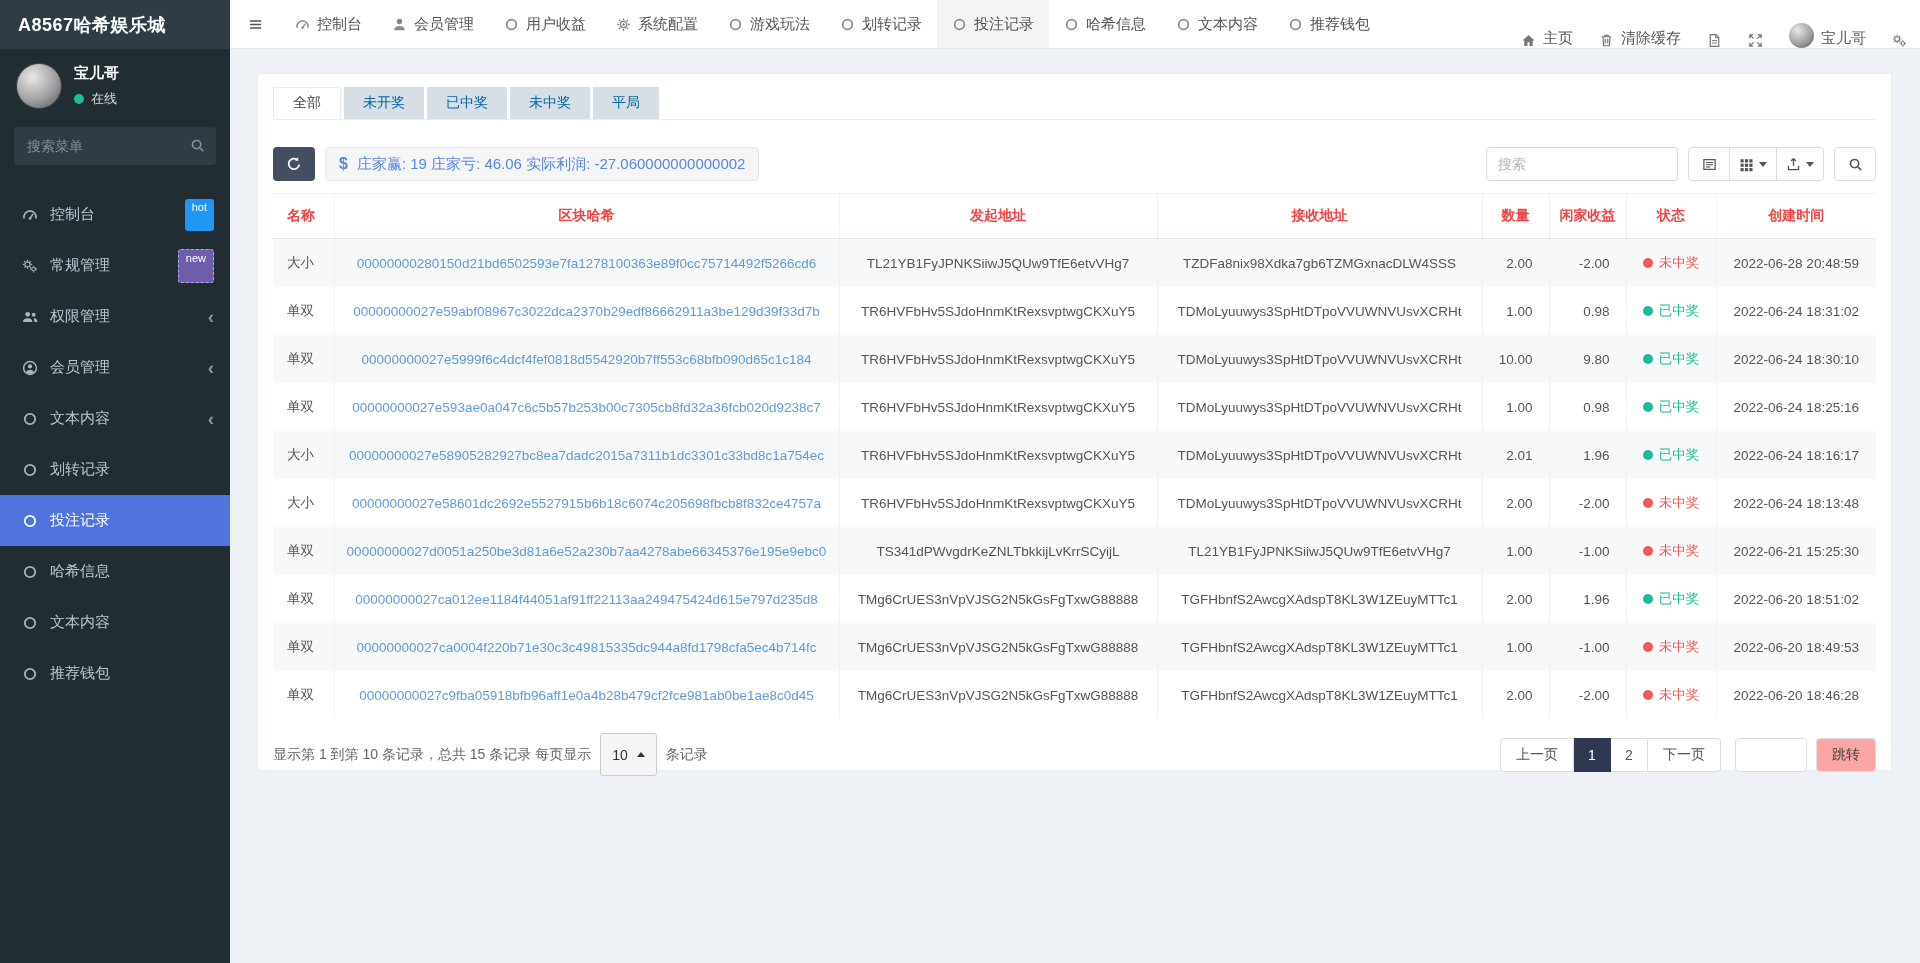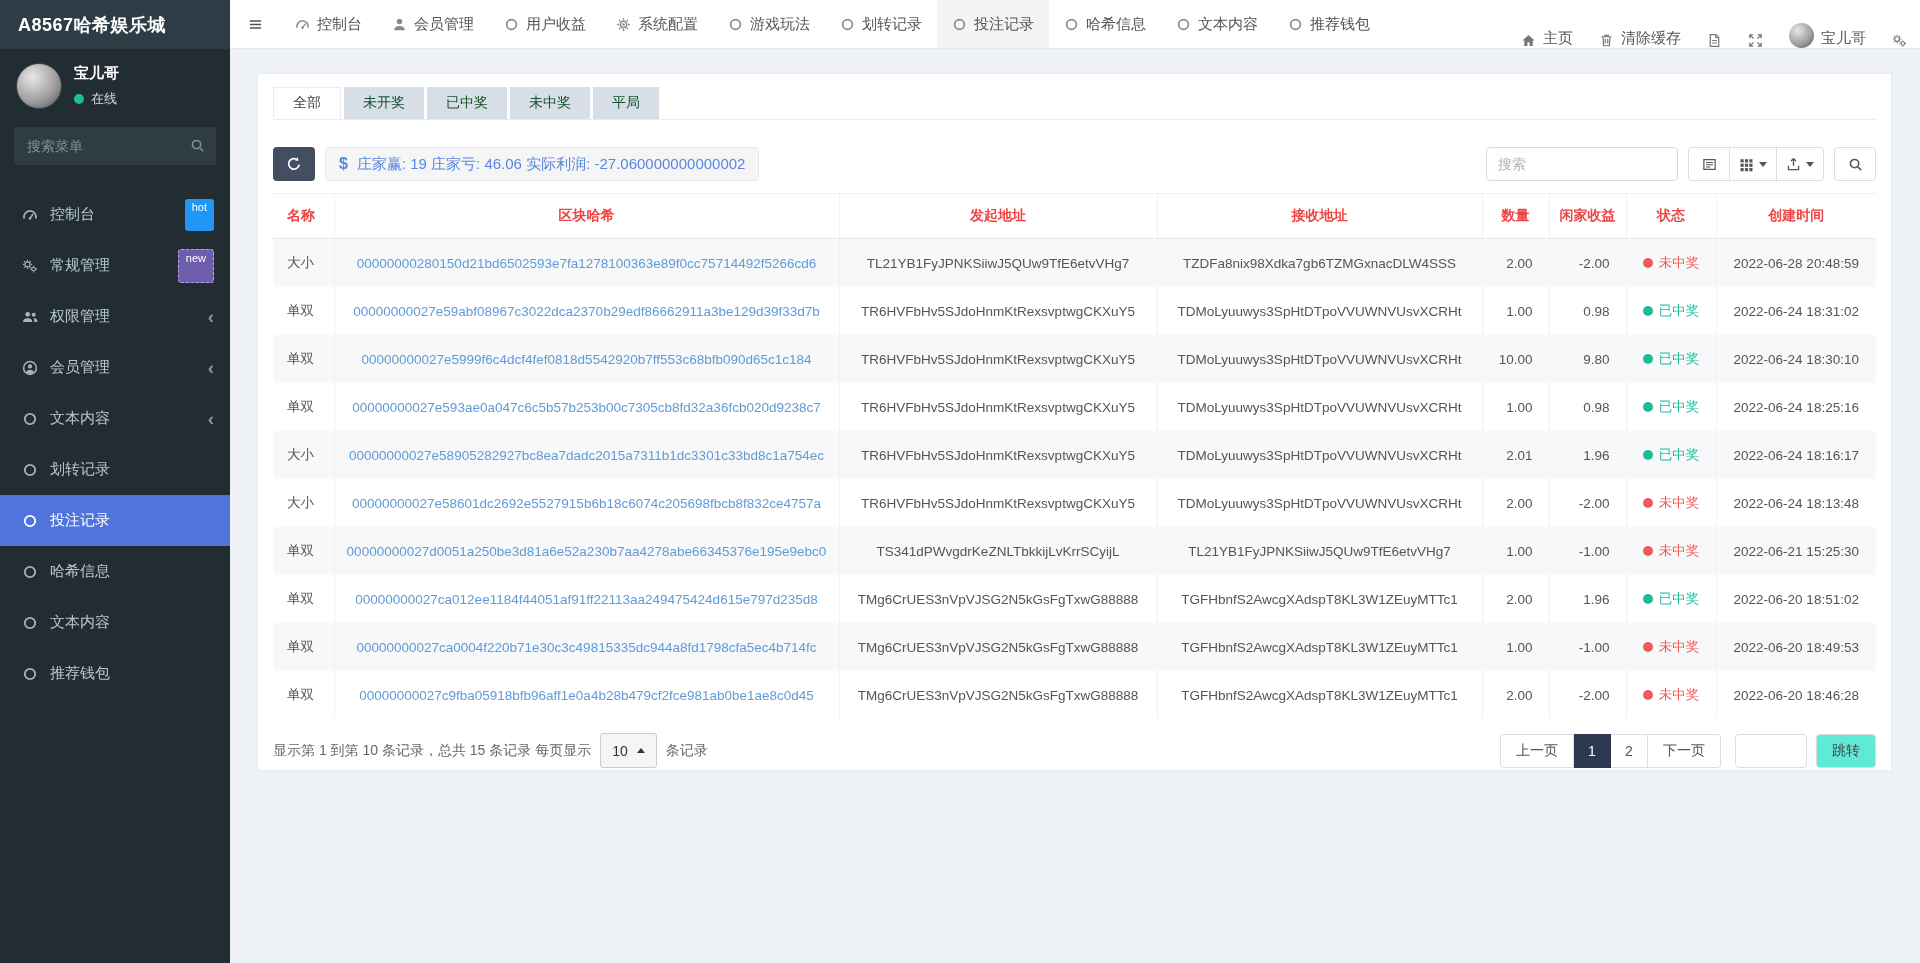--- a/index.html
+++ b/index.html
@@ -40,21 +40,21 @@
   .nav-item.active{background:#f4f4f4}
   .topnav-right{margin-left:auto;display:flex;align-items:stretch}
   .tn-right-item{display:flex;align-items:flex-end;padding:0 13px;gap:7px;color:#555;font-size:15px;cursor:pointer;white-space:nowrap}
   .tn-right-item .icon{color:#777;display:inline-flex}
   .tn-avatar{width:25px;height:25px;border-radius:50%;background:radial-gradient(circle at 35% 30%,#e8e8e8,#9a9a9a 60%,#4a4a4a);display:inline-block}
 
   
   .content{flex:1;padding:24px 28px 0 27px;overflow:hidden}
   .card{background:#fff;border:1px solid #e8ecef;height:698px;padding:13px 15px 0}
   .tabs{display:flex;border-bottom:1px solid #e9edf0}
-  .tab{height:32px;display:flex;align-items:center;padding:0 19px;background:#d8dee5;color:#14532d;font-size:14px;margin-right:3px;cursor:pointer}
+  .tab{height:32px;display:flex;align-items:center;padding:0 19px;background:#d8dee5;color:#0369a1;font-size:14px;margin-right:3px;cursor:pointer}
   .tab.active{background:#fff;color:#444;border:1px solid #e9edf0;border-bottom:1px solid #fff;margin-bottom:-1px}
 
   .toolbar{display:flex;align-items:center;margin-top:27px}
   .btn-refresh{width:42px;height:34px;background:#434e61;border:none;border-radius:4px;color:#fff;display:flex;align-items:center;justify-content:center;cursor:pointer}
   .stats{height:34px;margin-left:10px;background:#f5f5f5;border:1px solid #e7e7e7;border-radius:4px;display:flex;align-items:center;padding:0 13px;color:#5a87e0;font-size:15px;gap:9px}
   .stats .dollar{font-weight:bold;font-size:16px}
   .toolbar-right{margin-left:auto;display:flex;align-items:center}
   .search-input{width:192px;height:34px;border:1px solid #d9d9d9;border-radius:4px;padding:0 11px;font-size:14px;color:#555;outline:none}
   .search-input::placeholder{color:#b3b3b3}
   .btn-group{display:flex;margin-left:10px}
@@ -75,31 +75,31 @@
   th.left,td.left{text-align:left;padding-left:14px}
   td.num{text-align:right;padding-right:16px}
   a.hash{color:#5f9bd7;text-decoration:none;cursor:pointer}
   .dot{display:inline-block;width:10px;height:10px;border-radius:50%;margin-right:6px;vertical-align:-1px}
   td.win{color:#1ebc9c}td.win .dot{background:#1ebc9c}
   td.lose{color:#f05a5a}td.lose .dot{background:#f05a5a}
 
   
   .pager{display:flex;align-items:center;margin-top:14px;padding-bottom:16px}
   .pager-info{color:#666;font-size:14px;display:flex;align-items:center;gap:9px}
-  .page-size-btn{height:35px;padding:0 11px;background:#f5f5f5;border:1px solid #ccc;border-radius:3px;display:flex;align-items:center;gap:9px;color:#333;font-size:14px;cursor:pointer}
+  .page-size-btn{height:43px;padding:0 11px;background:#f5f5f5;border:1px solid #ccc;border-radius:3px;display:flex;align-items:center;gap:9px;color:#333;font-size:14px;cursor:pointer}
   .pager-controls{margin-left:auto;display:flex;align-items:center}
   .page-group{display:flex}
   .page-btn{height:34px;padding:0 15px;border:1px solid #ddd;background:#fff;color:#555;display:flex;align-items:center;justify-content:center;font-size:14px;cursor:pointer}
   .page-btn.num-btn{padding:0;min-width:37px}
   .page-group .page-btn+.page-btn{border-left:none}
   .page-group .page-btn:first-child{border-radius:4px 0 0 4px}
   .page-group .page-btn:last-child{border-radius:0 4px 4px 0}
   .page-btn.active{background:#2e3951;border-color:#2e3951;color:#fff}
   .jump-input{width:72px;height:34px;border:1px solid #ddd;border-radius:4px;margin-left:14px;outline:none;padding:0 8px;font-size:14px}
-  .jump-btn{height:34px;padding:0 15px;background:#5eead4;border:1px solid #ddd;border-radius:4px;margin-left:9px;color:#444;cursor:pointer;font-size:14px}
+  .jump-btn{height:34px;padding:0 15px;background:#fca5a5;border:1px solid #ddd;border-radius:4px;margin-left:9px;color:#444;cursor:pointer;font-size:14px}
 
   .icon svg{width:15px;height:15px;display:block}
   .menu-item .icon svg{width:16px;height:16px}
   .btn-refresh .icon svg{width:16px;height:16px}
 </style>
 </head>
 <body>
 
 <div class="app">
 

